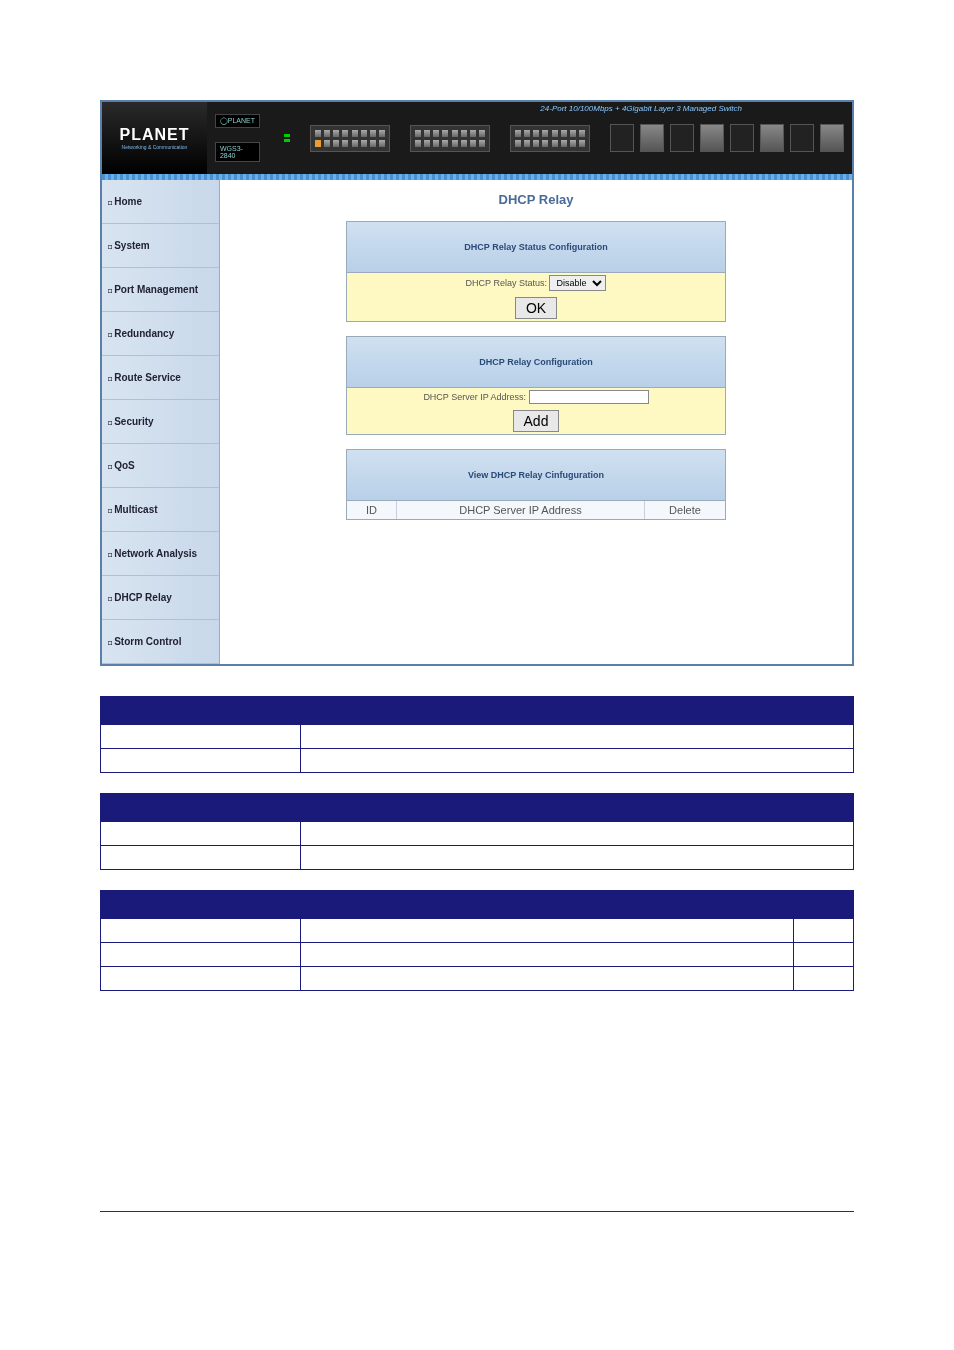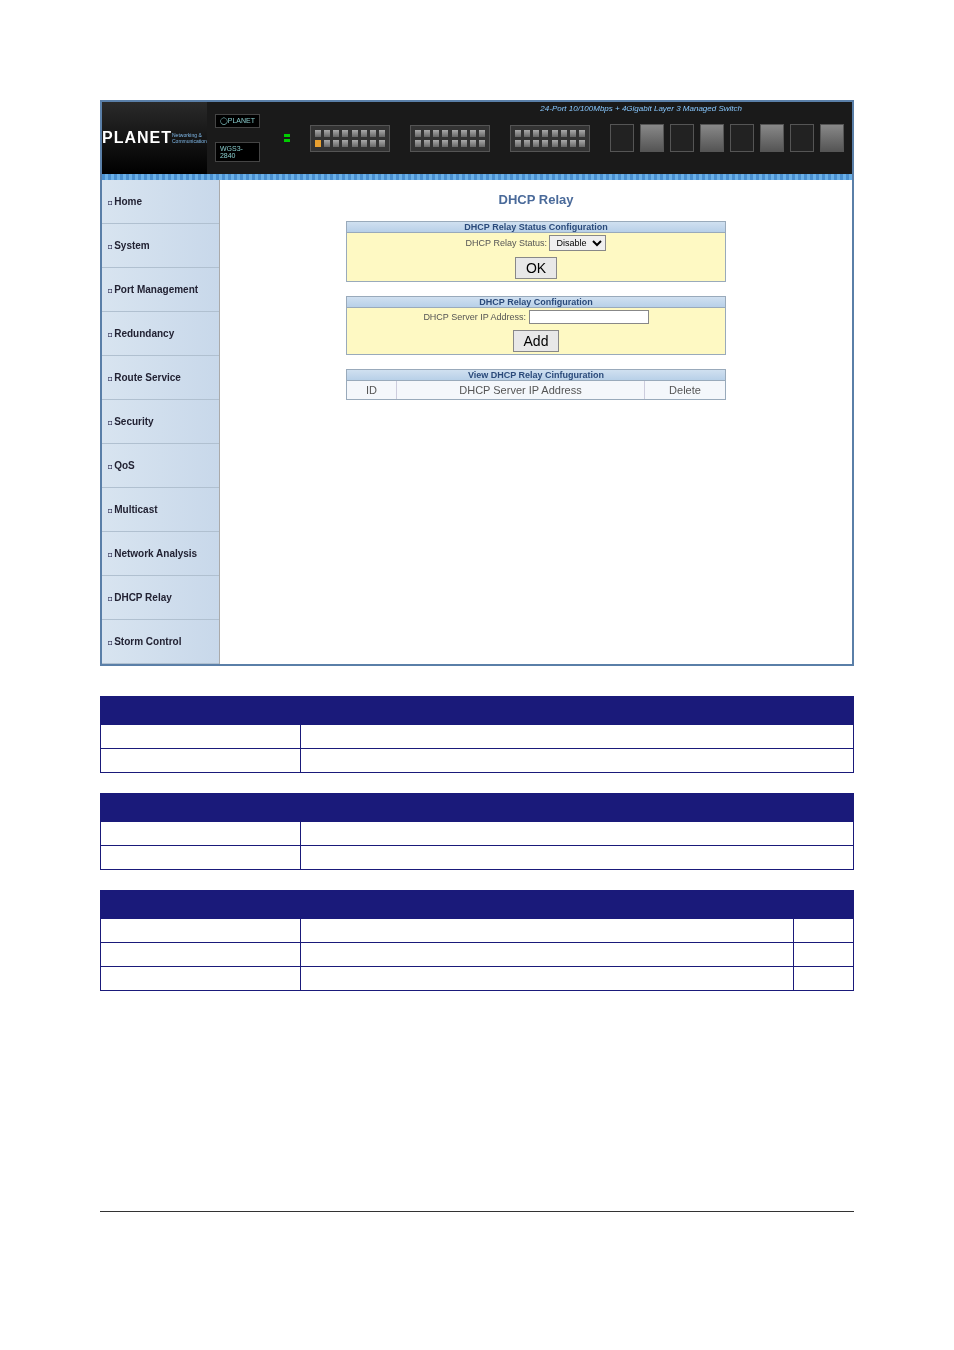--- a/index.html
+++ b/index.html
@@ -17,21 +17,21 @@
       display: flex;
       background: linear-gradient(to bottom, #1a1a1a, #000);
       height: 72px;
       position: relative;
     }
     
     .logo-area {
       width: 120px;
       background: linear-gradient(to bottom, #2a2a2a, #000);
       display: flex;
-      flex-direction: row;
+      flex-direction: column;
       align-items: center;
       justify-content: center;
       color: #fff;
     }
     .logo-text { font-size: 16px; font-weight: bold; letter-spacing: 1px; }
     .logo-sub { font-size: 5px; color: #7fb8e8; }
     
     .panel-area {
       flex: 1;
       background: #1a1a1a;
@@ -127,21 +127,21 @@
     .config-box {
       margin: 0 auto 14px;
       width: 380px;
     }
     .config-header {
       background: linear-gradient(to bottom, #d0e0f0, #b8d0e8);
       text-align: center;
       font-size: 9px;
       font-weight: bold;
       color: #2a4a7a;
-      padding: 0;
+      padding: 20px;
       border: 1px solid #9ab;
     }
     .config-body {
       border: 1px solid #9ab;
       border-top: none;
       padding: 2px;
       background: #fef9c3;
       text-align: center;
       font-size: 9px;
       color: #555;

